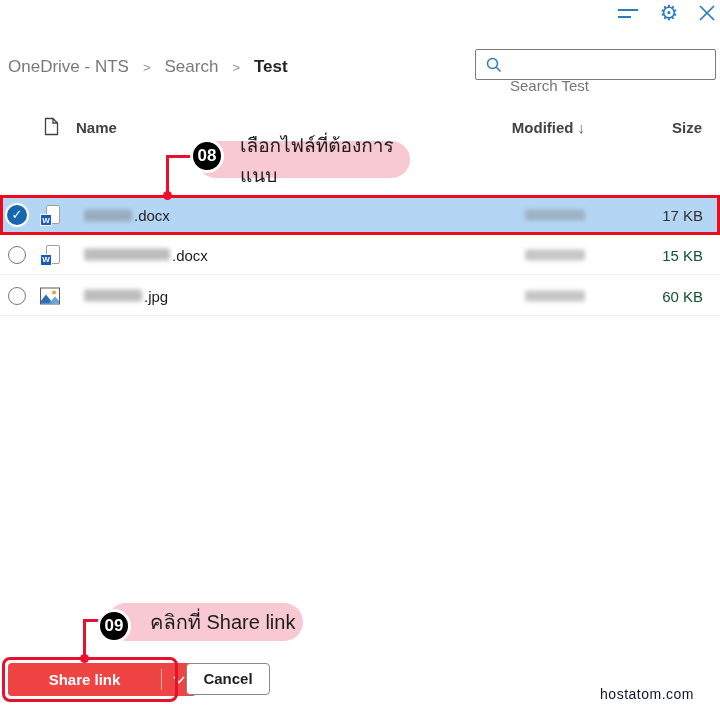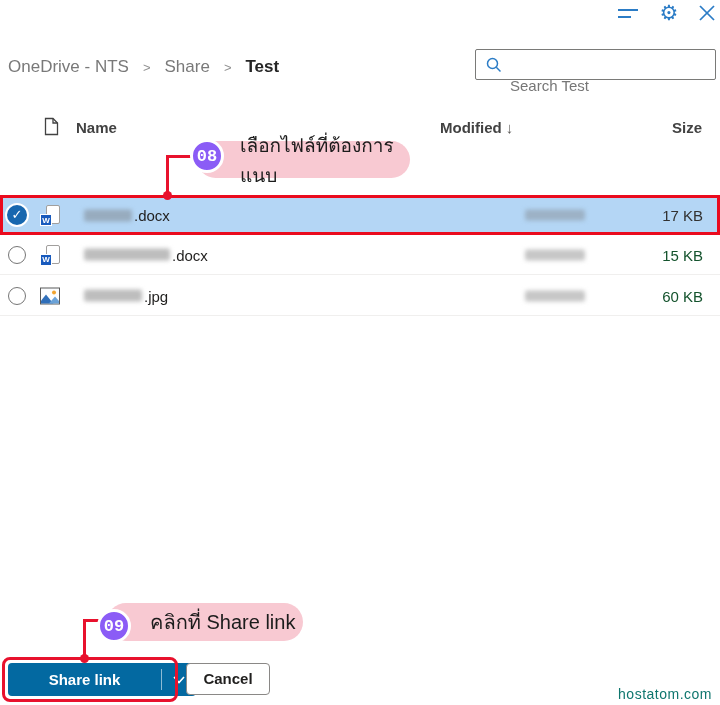--- a/index.html
+++ b/index.html
@@ -29,21 +29,21 @@
                 display:flex; align-items:center; padding-left:10px; }
   .search-box input { border:none; outline:none; flex:1; font-size:15px; padding-left:8px;
                       font-family:inherit; color:#201f1e; background:transparent;margin-top:42px; }
   .search-box input::placeholder { color:#767676; }
 
   
   .thead { position:absolute; left:0; top:116px; width:720px; height:24px;
            font-size:15px; font-weight:600; color:#424242; }
   .doc-col-icon { position:absolute; left:44px; top:1px; }
   .col-name { position:absolute; left:76px; top:0; line-height:24px; cursor:pointer; }
-  .col-modified { position:absolute; left:440px; top:0; width:145px; text-align:left;
+  .col-modified { position:absolute; left:440px; top:0; width:145px; text-align:right;
                   line-height:24px; cursor:pointer; }
   .sort-arrow { font-weight:400; color:#605e5c; margin-left:4px; }
   .col-size { position:absolute; left:620px; top:0; width:82px; text-align:right;
               line-height:24px; cursor:pointer; }
 
   
   .row { position:absolute; left:0; width:720px; height:40px; cursor:pointer; }
   .row-1 { top:195px; background:#b4d6f5; }
   .row-1::after { content:""; position:absolute; inset:0; border:3px solid #ea0b1e;
                   pointer-events:none; }
@@ -81,41 +81,41 @@
   .modified-chip { left:525px; width:60px; height:11px; border-radius:2px; background:#c6c6c6;
                    filter:blur(2px); }
   .row-1 .modified-chip { background:#9cb1c5; }
   .size-cell { left:597px; width:106px; text-align:right; font-size:15px; color:#14532d; }
   .row-1 .size-cell { color:#323130; }
 
   
   .ann-pill { position:absolute; background:#f8c9d2; border-radius:20px; display:flex;
               align-items:center; font-size:19px; color:#1c1c1c; padding-left:43px; }
   .ann-circle { position:absolute; width:34px; height:34px; border:3px solid #fff;
-                border-radius:50%; background:#8b5cf6; color:#fff; font-weight:700;
-                font-size:17px; display:flex; align-items:center; justify-content:center;font-family:Liberation Mono, monospace; }
+                border-radius:50%; background:#000000; color:#fff; font-weight:700;
+                font-size:17px; display:flex; align-items:center; justify-content:center; }
   .conn { position:absolute; background:#e8112d; }
   .conn-dot { position:absolute; width:9px; height:9px; border-radius:50%; background:#e8112d; }
 
   
   .share-outline { position:absolute; left:2px; top:657px; width:176px; height:45px;
                    border:3px solid #e8112d; border-radius:8px; pointer-events:none; }
   .share-btn { position:absolute; left:8px; top:663px; width:188px; height:33px;
-               background:#0369a1; border:none; border-radius:4px; display:flex;
+               background:#ef4444; border:none; border-radius:4px; display:flex;
                align-items:center; cursor:pointer; font-family:inherit; }
   .share-label { flex:1; text-align:center; color:#fff; font-size:15px; font-weight:700; }
   .share-divider { width:1px; height:21px; background:rgba(255,255,255,.55); }
   .share-chevron { width:34px; display:flex; align-items:center; justify-content:center; }
   .cancel-btn { position:absolute; left:186px; top:663px; width:84px; height:32px;
                 background:#fff; border:1px solid #8a8886; border-radius:4px; font-size:15px;
                 font-weight:600; color:#201f1e; cursor:pointer; font-family:inherit;
                 text-align:center; line-height:30px; }
 
-  .watermark { position:absolute; left:600px; top:686px; width:112px; text-align:right;
-               font-size:14px; color:#0f766e; letter-spacing:.5px; }
+  .watermark { position:absolute; left:582px; top:686px; width:112px; text-align:right;
+               font-size:14px; color:#0f172a; letter-spacing:.5px; }
 </style>
 </head>
 <body>
 
 <div class="stage">
 
   <div class="topbar-icon lines-icon">
     <div class="l1"></div>
       <div class="l2"></div>
   </div>
@@ -123,21 +123,21 @@
   <div class="topbar-icon close-icon">
     <svg width="18" height="18" viewBox="0 0 18 18">
       <line x1="2" y1="2" x2="16" y2="16" stroke="#2b7cc6" stroke-width="1.7"></line>
       <line x1="16" y1="2" x2="2" y2="16" stroke="#2b7cc6" stroke-width="1.7"></line>
     </svg>
   </div>
 
   <div class="breadcrumb">
     <span class="crumb">OneDrive - NTS</span>
     <span class="crumb-sep">&gt;</span>
-    <span class="crumb">Share</span>
+    <span class="crumb">Search</span>
     <span class="crumb-sep">&gt;</span>
     <span class="crumb crumb-current">Test</span>
   </div>
 
   <div class="search-box">
     <span style="display:flex;">
       <svg width="16" height="16" viewBox="0 0 16 16">
         <circle cx="6.5" cy="6.5" r="5" fill="none" stroke="#2b7cc6" stroke-width="1.5"></circle>
         <line x1="10.3" y1="10.3" x2="14.5" y2="14.5" stroke="#2b7cc6" stroke-width="1.5"></line>
       </svg>

